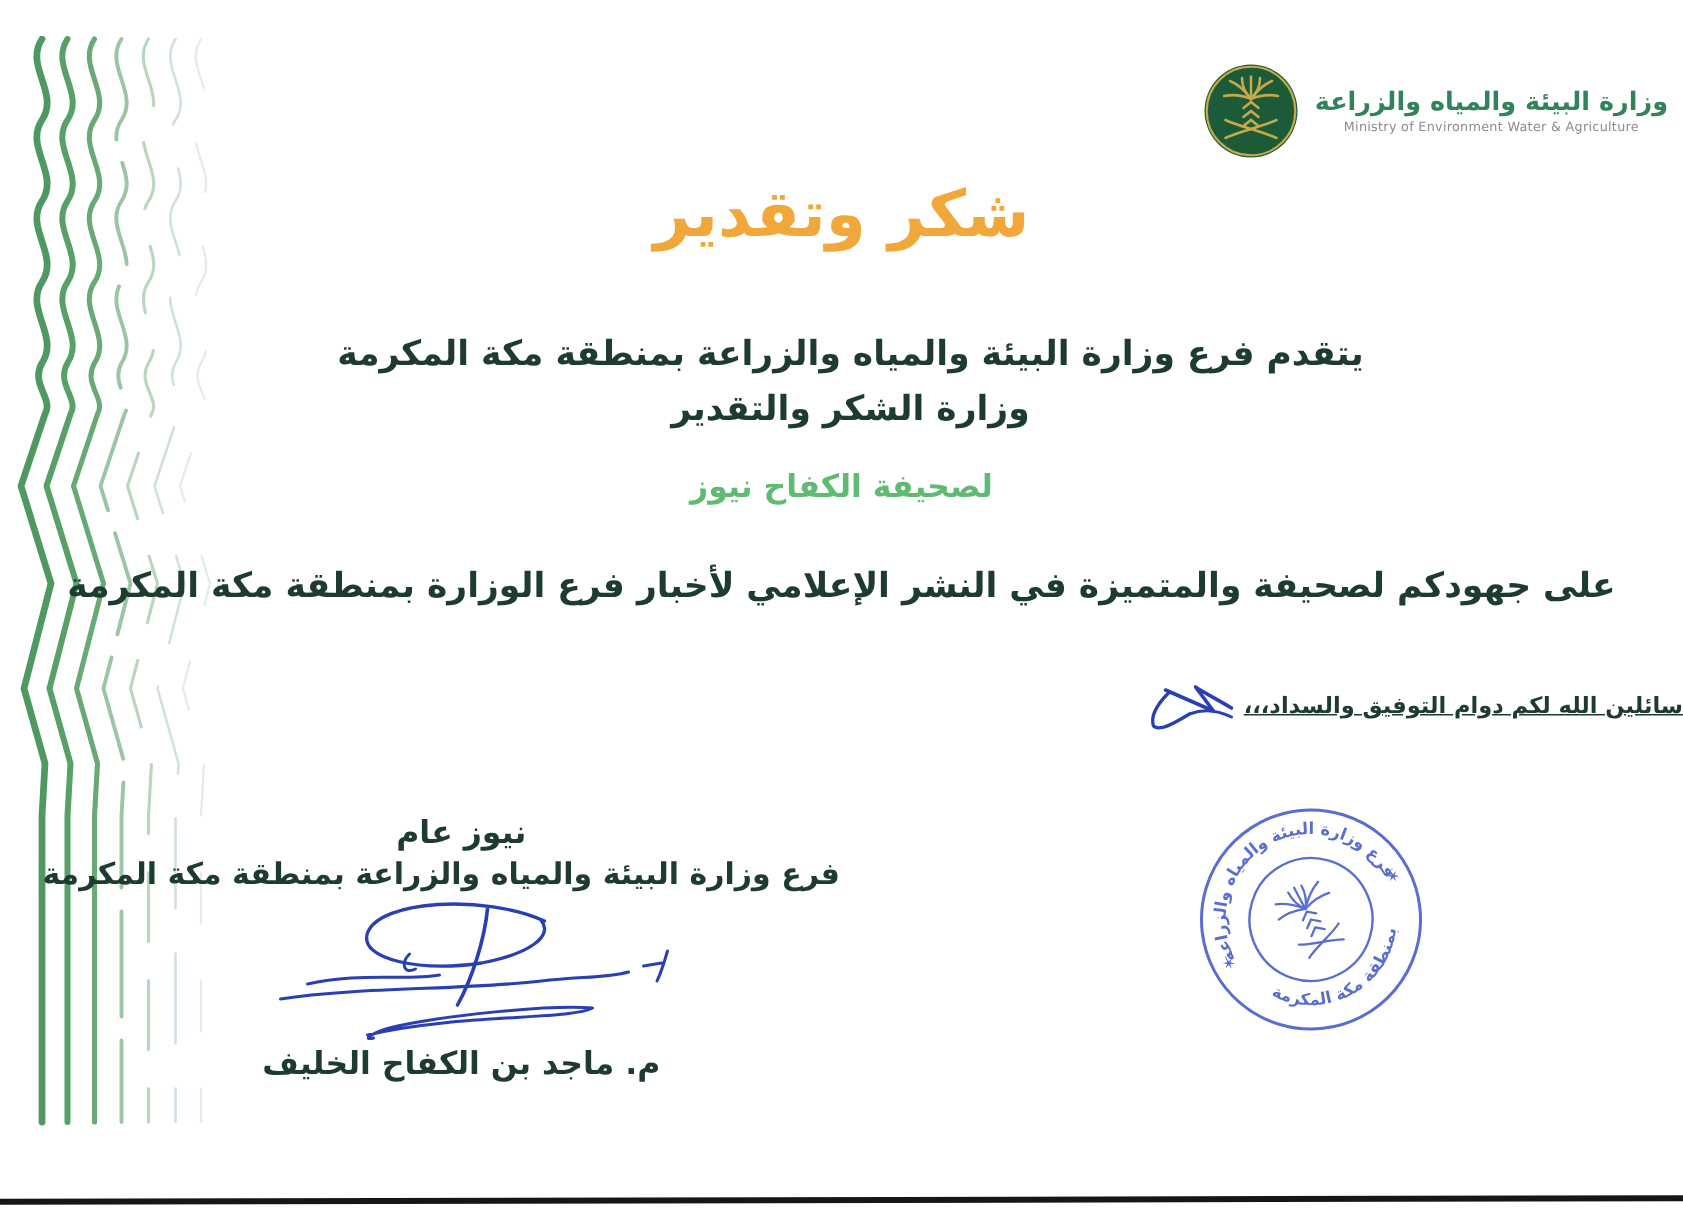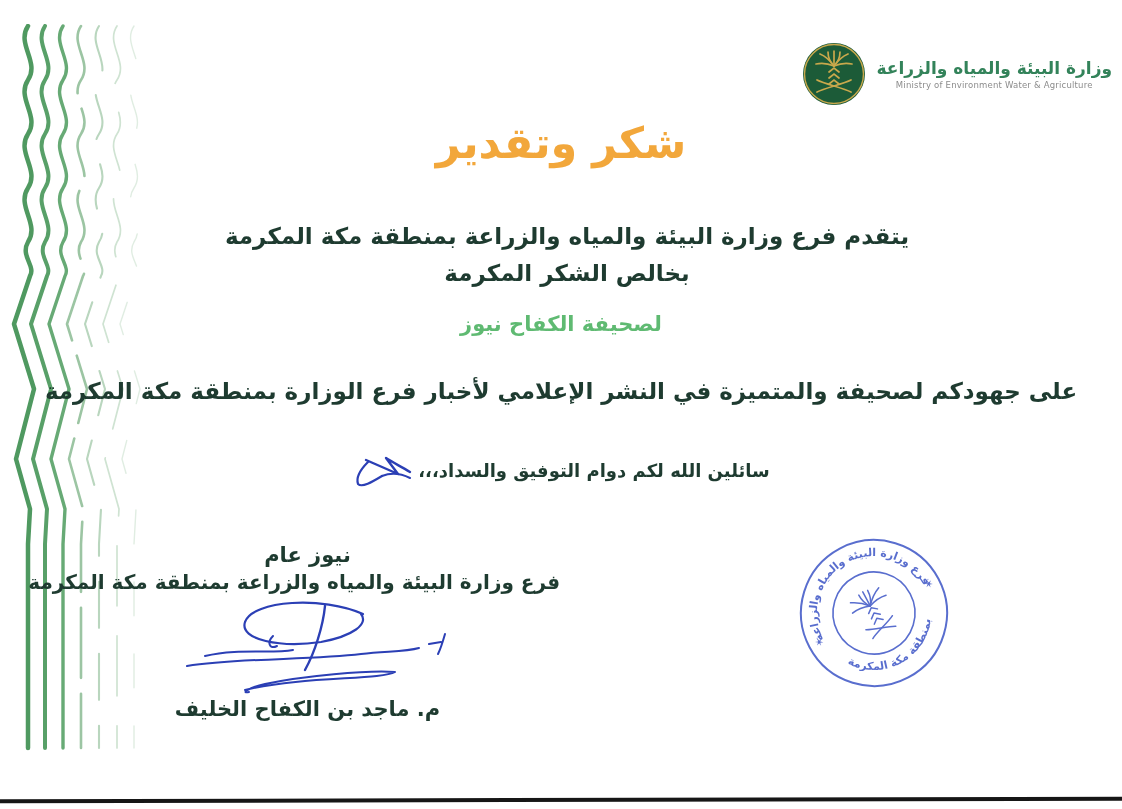--- a/index.html
+++ b/index.html
@@ -46,22 +46,22 @@
   }
   .cert-line{
     position:absolute;left:0;right:0;text-align:center;
     color:var(--text-dark-green);
     font-weight:bold;white-space:nowrap;
   }
   .intro{top:218px;font-size:23px;line-height:37px;padding-left:12px;}
   .recipient{top:312px;font-size:21px;color:var(--recipient-green);}
   .body-line{top:378px;font-size:23px;}
   .closing{
-    top:446px;display:flex;align-items:center;justify-content:center;
-    gap:2px;font-size:18px;
+    top:446px;display:flex;align-items:center;
+    gap:2px;font-size:15px;text-decoration:underline;
   }
   .closing-scribble{flex:0 0 auto;margin-top:6px;}
   .ink{fill:none;stroke:var(--ink-blue);stroke-linecap:round;stroke-linejoin:round;}
   
   .sign-block{
     position:absolute;top:542px;right:562px;width:505px;
     text-align:center;color:var(--text-dark-green);font-weight:bold;
   }
   .sign-role{font-size:21px;line-height:26px;}
   .sign-dept{font-size:20px;line-height:28px;white-space:nowrap;}
@@ -128,21 +128,21 @@
         <path d="M15,50 C23,46 41,42 49,38"></path>
         <path d="M49,50 C41,46 23,42 15,38"></path>
       </g>
     </svg>
   </div>
 
   <div class="cert-title">شكر وتقدير</div>
 
   <div class="cert-line intro">
     <span>يتقدم فرع وزارة البيئة والمياه والزراعة بمنطقة مكة المكرمة</span><br>
-    <span>بخالص الشكر المكرمة</span>
+    <span>وزارة الشكر والتقدير</span>
   </div>
 
   <div class="cert-line recipient">لصحيفة الكفاح نيوز</div>
 
   <div class="cert-line body-line">على جهودكم لصحيفة والمتميزة في النشر الإعلامي لأخبار فرع الوزارة بمنطقة مكة المكرمة</div>
 
   <div class="cert-line closing">
     <span>سائلين الله لكم دوام التوفيق والسداد،،،</span>
     <svg class="closing-scribble" width="64" height="42" viewBox="0 0 64 42" aria-hidden="true">
       <path class="ink" stroke-width="2.4" d="M58,20 C48,14 40,10 34,6 L46,22 L14,8"></path>

